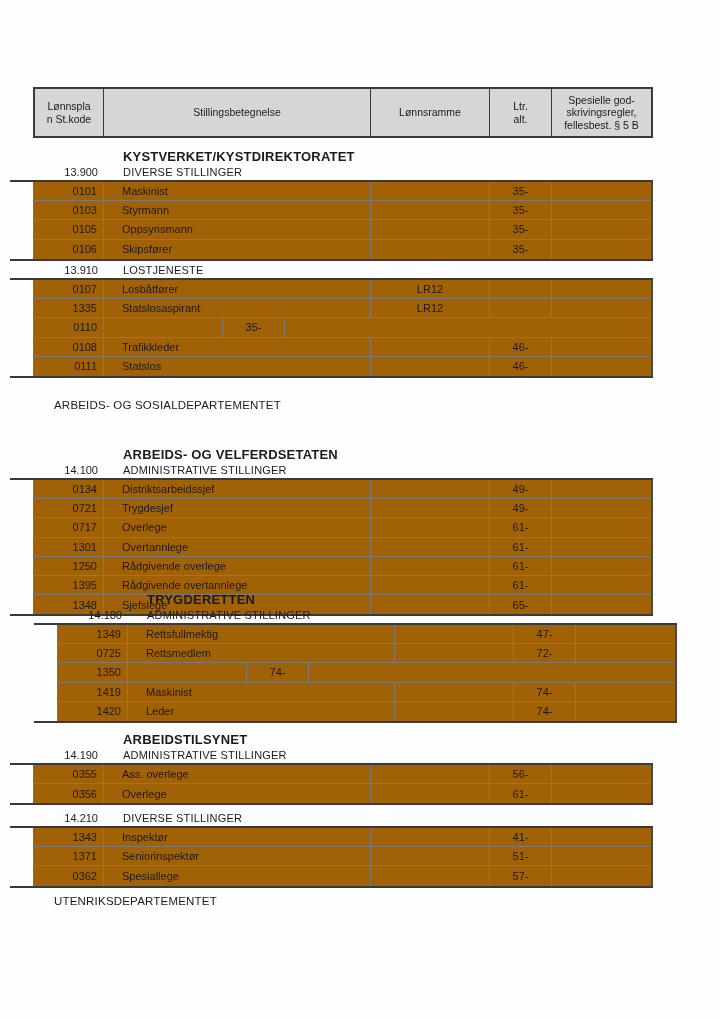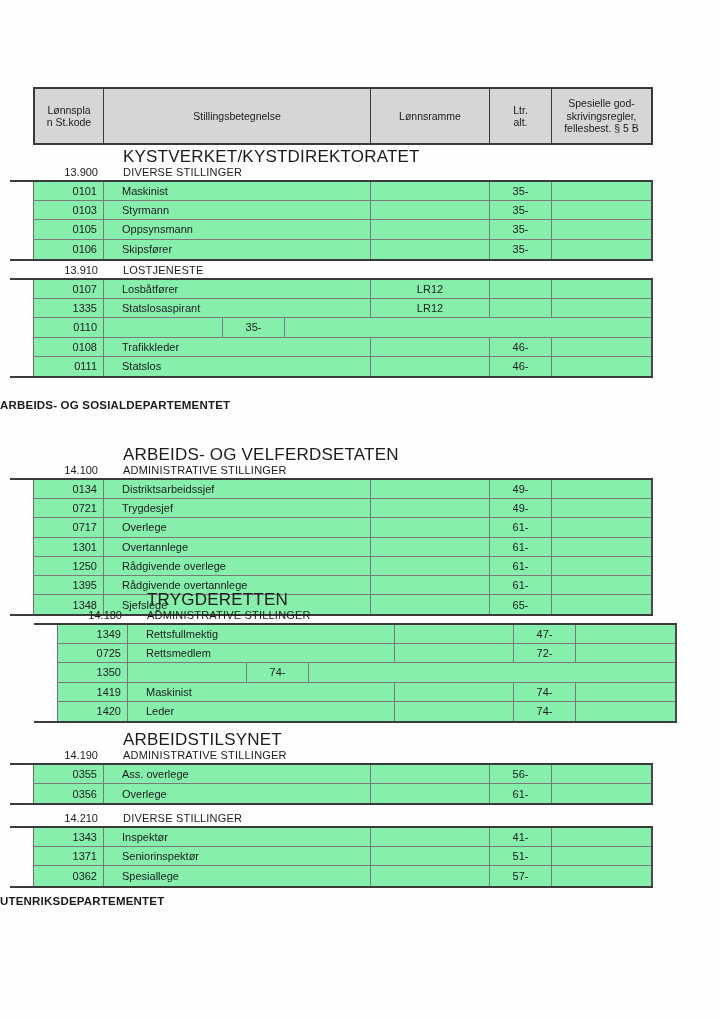--- a/index.html
+++ b/index.html
@@ -2,21 +2,21 @@
 <html><head>
 <meta charset="utf-8">
 <style>
   html,body{margin:0;padding:0;background:#ffffff;}
   .page{
     position:relative;width:720px;height:1019px;background:#fefefe;
     font-family:"Liberation Sans", sans-serif;color:#1b1b1b;overflow:hidden;
   }
   
   .hdr{
-    position:absolute;left:33px;top:87px;width:620px;height:58px;
+    position:absolute;left:33px;top:87px;width:620px;height:51px;
     display:flex;background:#d6d6d6;border:2px solid #3a3a3a;box-sizing:border-box;
     font-size:10.5px;line-height:12.5px;
   }
   .hcell{
     border-right:1px solid #3a3a3a;box-sizing:border-box;
     display:flex;flex-direction:column;align-items:center;justify-content:center;
     text-align:center;
   }
   .hc1{width:69px;}
   .hc2{width:267px;}
@@ -26,35 +26,35 @@
   
   .block{position:absolute;left:0;width:720px;}
   .block:nth-of-type(1){top:150px;}  
   .block:nth-of-type(2){top:264px;}  
   .block:nth-of-type(3){top:399px;}  
   .block:nth-of-type(4){top:448px;}  
   .block:nth-of-type(5){top:593px;padding-left:24px;}  
   .block:nth-of-type(6){top:733px;}  
   .block:nth-of-type(7){top:812px;}  
   .block:nth-of-type(8){top:895px;}  
-  .dept{font-weight:bold;font-size:11.5px;line-height:13px;letter-spacing:.2px;}
-  .sec-title{margin-left:123px;font-weight:normal;font-size:17px;line-height:13px;letter-spacing:.2px;}
+  .dept{margin-left:54px;font-weight:normal;font-size:11.5px;line-height:13px;letter-spacing:.2px;}
+  .sec-title{margin-left:123px;font-weight:bold;font-size:13px;line-height:13px;letter-spacing:.2px;}
   .sec-sub{display:flex;font-size:11px;line-height:13px;}
   .sec-title + .sec-sub{margin-top:3px;}
   .sub-code{width:71px;margin-left:33px;text-align:right;padding-right:6px;box-sizing:border-box;}
   .sub-name{margin-left:19px;letter-spacing:.2px;}
   
   .grp{
     margin-left:10px;margin-top:1px;width:643px;
     border-top:2px solid #3a3a3a;border-bottom:2px solid #3a3a3a;
   }
   .tbl{
     margin-left:23px;width:620px;box-sizing:border-box;
     border-left:1px solid #6f6f6f;border-right:2px solid #4a4a4a;
-    background:#86efac;
+    background:#a16207;
   }
   .trow{
     display:flex;height:19.2px;box-sizing:border-box;
     border-bottom:1px solid #7a7a7a;font-size:11px;align-items:center;
   }
   .trow:last-child{border-bottom:none;}
   .tcell{box-sizing:border-box;height:100%;display:flex;align-items:center;border-right:1px solid #7a7a7a;}
   .c-code{width:70px;justify-content:flex-end;padding-right:6px;}
   .c-title{width:267px;padding-left:18px;}
   .c-ramme{width:119px;justify-content:center;}

